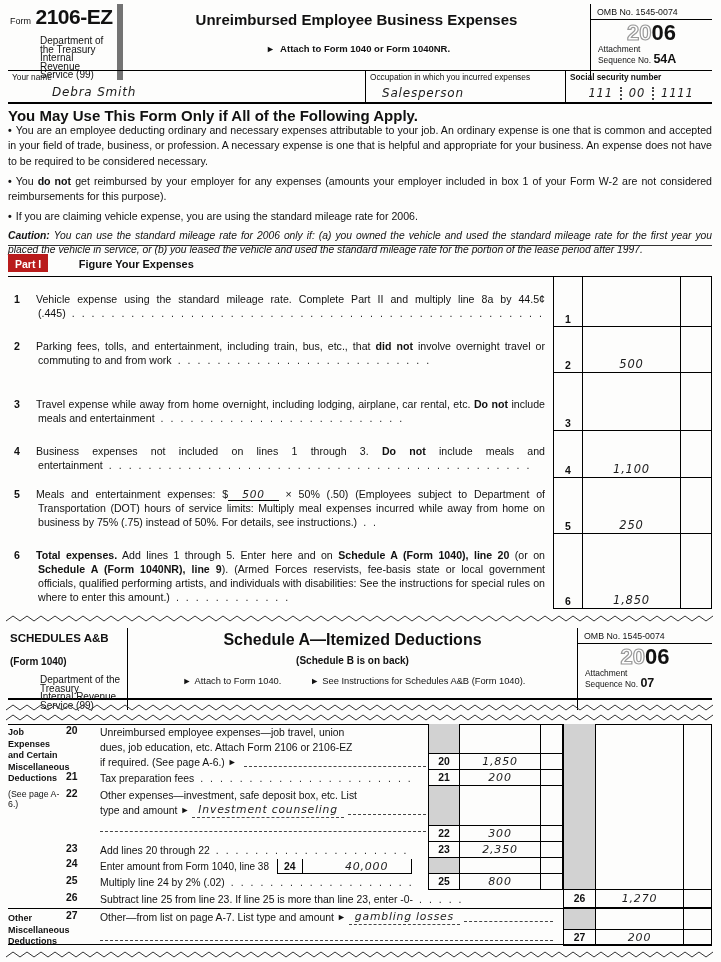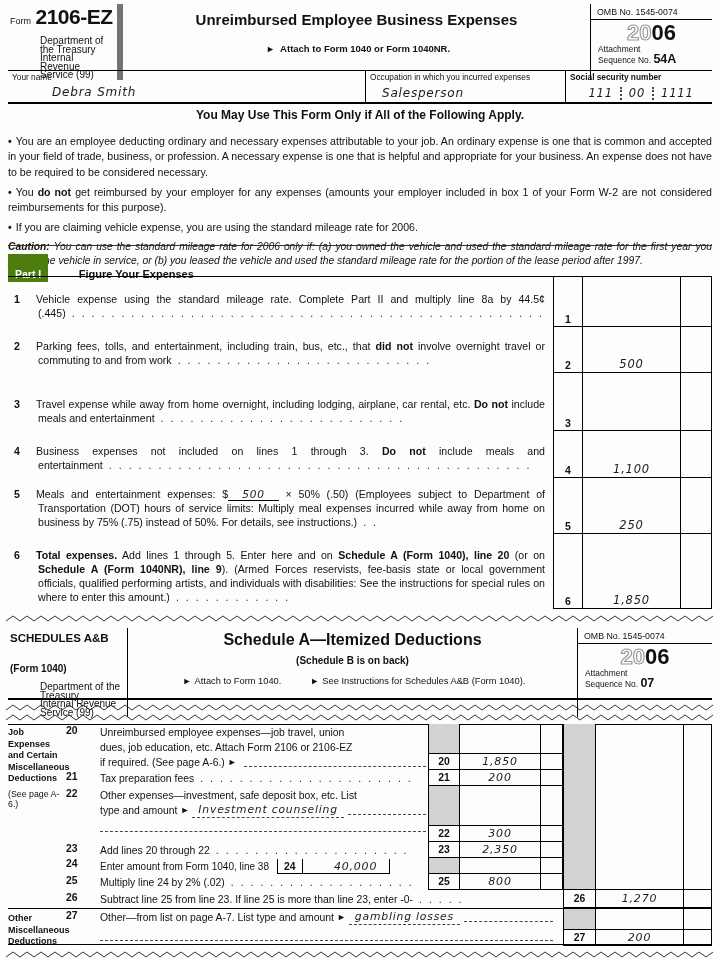--- a/index.html
+++ b/index.html
@@ -38,49 +38,49 @@
   .nr-cell + .nr-cell { border-left:1px solid #000; }
   .nr-label { font-size:8.3px; }
   .nr-label.b { font-weight:bold; }
   .nr-val { font-size:12px; margin:3px 0 0 40px; }
   .nr-val2 { font-size:12px; margin:4px 0 0 12px; }
   .ssnv { display:flex; justify-content:center; align-items:center; margin-top:4px; font-size:11.5px; }
   .ssn-sep { display:inline-block; border-left:2px dotted #444; height:13px; margin:0 7px; }
 
   
   .elig { position:absolute; left:8px; top:108px; width:704px; font-size:10.6px; line-height:15.2px; }
-  .elig h3 { font-size:12px; margin-bottom:11px;text-align:center; }
+  .elig h3 { font-size:15px; margin-bottom:0; }
   .elig p { text-align:justify; margin-bottom:5px; }
   .bullet { font-weight:bold; margin-right:4px; }
   .caution { font-size:10.3px; line-height:13.5px; }
   .rule244 { position:absolute; left:8px; top:245px; width:704px; border-top:1px solid #333; }
 
   
   .p1bar { position:absolute; left:8px; top:254px; width:704px; height:19px; }
-  .p1badge { display:inline-block; background:#4d7c0f; color:#fff; font-weight:bold; font-size:10.5px; padding:14px 7px 2px; }
+  .p1badge { display:inline-block; background:#b91c1c; color:#fff; font-weight:bold; font-size:10.5px; padding:4px 7px 2px; }
   .p1title { font-weight:bold; font-size:11px; margin-left:26px; }
 
   
   .p1table { position:absolute; left:8px; top:276px; width:704px; border-top:1.5px solid #000; }
   .p1row { display:flex; }
   .p1desc { width:545px; font-size:10.6px; line-height:14px; padding-left:30px; padding-right:8px; text-align:justify; overflow:hidden; }
   .p1n { display:inline-block; width:22px; margin-left:-24px; font-weight:bold; }
   .c-num, .c-amt, .c-cents { display:flex; align-items:flex-end; justify-content:center; border-bottom:1px solid #000; padding-bottom:1px; }
   .c-num { width:30px; border-left:1px solid #000; border-right:1px solid #000; font-weight:bold; font-size:10.5px; }
   .c-amt { width:97px; font-size:11.5px; }
   .c-cents { width:32px; border-left:1px solid #000; border-right:1px solid #000; }
 
   
   .zz { position:absolute; left:6px; width:709px; height:9px; }
 
   
   .hdr2 { position:absolute; left:8px; top:628px; width:704px; height:72px; border-bottom:2.5px solid #000; display:grid; grid-template-columns:120px 1fr 135px; }
   .hdr2-left { border-right:1px solid #000; padding:4px 2px 0 2px; }
   .schedsAB { font-size:11.5px; font-weight:bold; }
-  .form1040 { font-size:10px; font-weight:bold; margin-top:19px; }
+  .form1040 { font-size:10px; font-weight:bold; margin-top:12px; }
   .hdr2-center { text-align:center; padding-top:3px; }
   .hdr2-title { font-size:16px; font-weight:bold; }
   .hdr2-sub { font-size:10px; font-weight:bold; margin-top:6px; }
   .hdr2-attach { font-size:9.3px; font-weight:normal; margin-top:10px; display:flex; justify-content:center; gap:26px; }
   .hdr2-right { border-left:1px solid #000; }
 
   
   .schedA { position:absolute; left:0; top:724px; width:721px; height:222px; font-size:10.4px; }
   .frule { position:absolute; left:8px; width:704px; border-top:1.5px solid #000; }
   .frule.thin { border-top-width:1px; }
@@ -88,21 +88,21 @@
   .sa-note { font-weight:normal; font-size:8.8px; margin-top:4px; line-height:10.5px; }
   .sa-desc { position:absolute; display:flex; overflow:hidden; }
   .sa-n { width:34px; font-weight:bold; flex:none; }
   .sa-lines { flex:1; min-width:0; }
   .saline { height:15px; line-height:15px; white-space:nowrap; display:flex; align-items:flex-end; overflow:hidden; }
   .saline > span { line-height:15px; }
   .dashfill { flex:1; border-bottom:1.4px dashed #444; margin:0 2px 3px 4px; min-width:10px; }
   .entry-dash { border-bottom:1.4px dashed #444; padding:0 6px; margin-bottom:0; font-size:10.8px; }
   .inbox { display:inline-flex; border-left:1px solid #000; border-right:1px solid #000; border-bottom:1px solid #000; margin-left:8px; height:15px; align-items:center; }
   .inbox-n { font-weight:bold; padding:0 6px; border-right:1px solid #000; height:15px; }
-  .inbox-v { width:86px; text-align:center; font-size:11px;padding-left:20px; }
+  .inbox-v { width:108px; text-align:center; font-size:11px;padding-left:20px; }
 
   .sa-grid { position:absolute; top:0; display:grid; }
   .sa-grid > div { border-bottom:1px solid #000; }
   .g-num { border-left:1px solid #000; border-right:1px solid #000; font-weight:bold; text-align:center; display:flex; align-items:center; justify-content:center; }
   .g-amt { display:flex; align-items:center; justify-content:center; font-size:11px; }
   .g-cent { border-left:1px solid #000; border-right:1px solid #000; }
   #midtable { left:428px; width:135px; height:166px; grid-template-columns:32px 80px 23px; grid-template-rows:30px 16px 16px 40px 16px 16px 16px 16px; }
   #righttable { left:563px; width:149px; height:222px; grid-template-columns:33px 87px 29px; grid-template-rows:166px 18px 22px 16px; }
 </style>
 </head>

